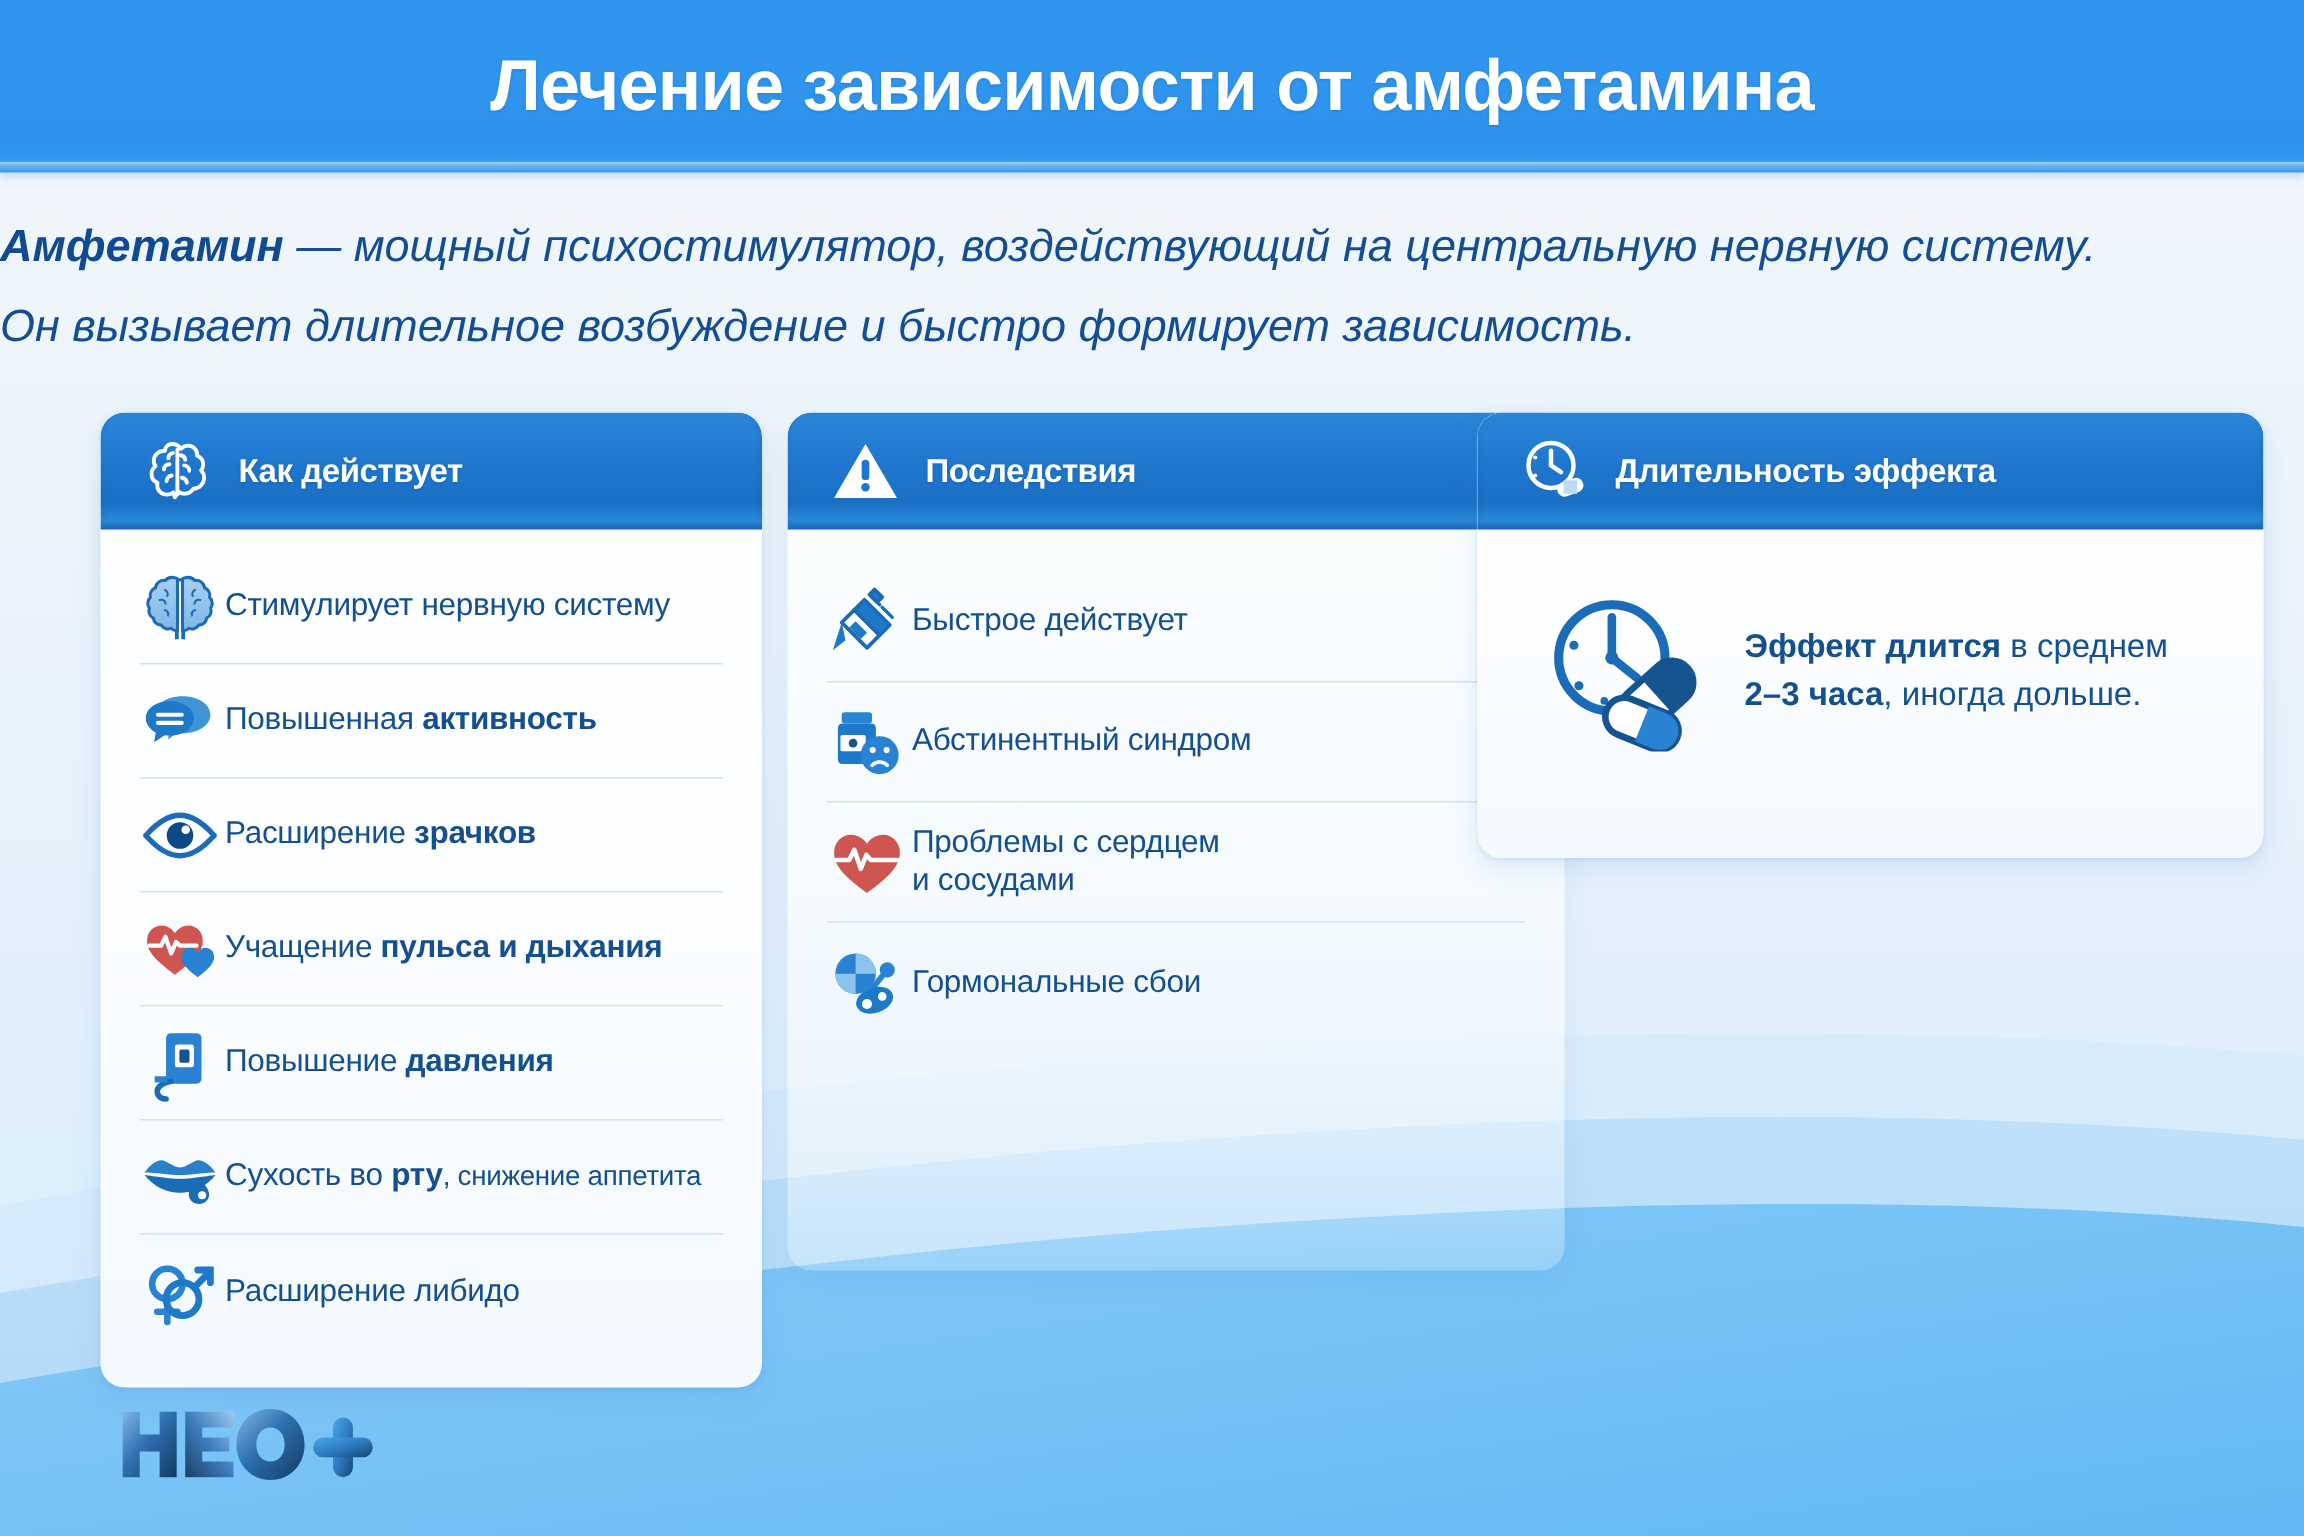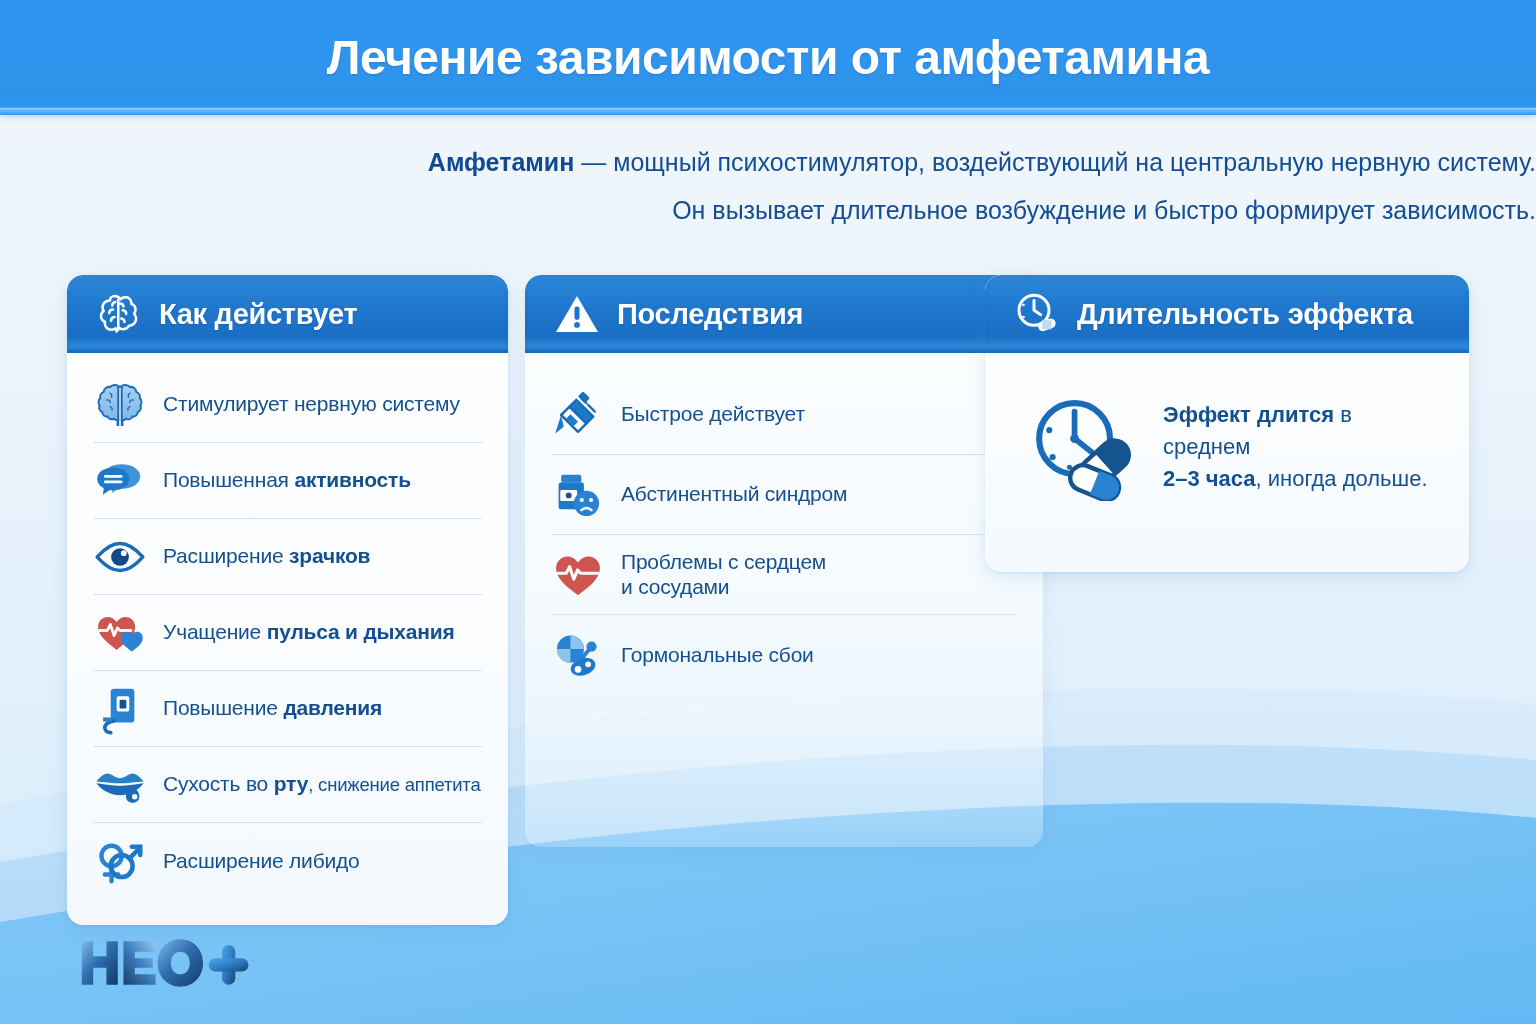--- a/index.html
+++ b/index.html
@@ -50,25 +50,26 @@
     font-weight: bold;
     letter-spacing: -0.5px;
     line-height: 1;
     text-shadow: 0 1px 2px rgba(20,80,150,.28);
   }
 
   
   .intro {
     position: absolute;
     top: 150px; left: 0; width: 100%;
-    text-align: right;
+    text-align: left;
     color: #134d94;
-    font-size: 25px;
+    font-size: 30px;
     line-height: 1.0;
     z-index: 6;
+    font-style: italic;
   }
   .intro .line { margin-bottom: 23px; }
   .intro b { font-weight: bold; color: #0f4a93; }
 
   
   .cards { position: absolute; top: 275px; left: 0; width: 1536px; height: 700px; z-index: 8; }
 
   .card {
     position: absolute;
     border-radius: 16px;
@@ -87,52 +88,52 @@
     background: linear-gradient(180deg, #2a86d8 0%, #1f77cd 45%, #1a6fc4 78%, #2a8adb 92%, #1b6cbf 100%);
     display: flex;
     align-items: center;
     padding-left: 28px;
     gap: 16px;
     border-radius: 16px 16px 0 0;
     box-shadow: inset 0 -3px 6px rgba(0,0,0,.07);
   }
   .card-head-title {
     color: #ffffff;
-    font-size: 29px;
+    font-size: 22px;
     font-weight: bold;
     letter-spacing: -0.3px;
     text-shadow: 0 1px 2px rgba(10,60,120,.3);
   }
   .head-icon { flex: 0 0 auto; width: 48px; height: 48px; display: block; }
 
   .card-body { padding: 20px 26px 22px 26px; }
 
   .row {
     display: flex;
     align-items: center;
-    gap: 16px;
+    gap: 3px;
     min-height: 74px;
     padding: 4px 0;
     border-bottom: 1.5px solid #cfe3f6;
   }
   .row:last-child { border-bottom: none; }
   .row-icon { flex: 0 0 auto; width: 54px; height: 54px; display: block; }
   .row-text {
     color: #14508f;
     font-size: 21px;
     line-height: 1.18;
     letter-spacing: -0.2px;
   }
   .row-text b { font-weight: bold; }
   .row-text .sm { font-size: 18.5px; }
 
   
   #card-how   { left: 67px;  top: 0px; width: 441px; }
   #card-cons  { left: 525px; top: 0px; width: 518px; height: 572px; }
-  #card-dur   { left: 985px; top: 0px; width: 484px; height: 297px; }
+  #card-dur   { left: 985px; top: 0px; width: 524px; height: 297px; }
 
   #card-how .card-body { padding-top: 14px; padding-bottom: 26px; }
   #card-how .row { min-height: 76px; }
 
   #card-cons .card-body { padding-top: 22px; }
   #card-cons .row { min-height: 80px; }
 
   
   .dur-body {
     display: flex;

